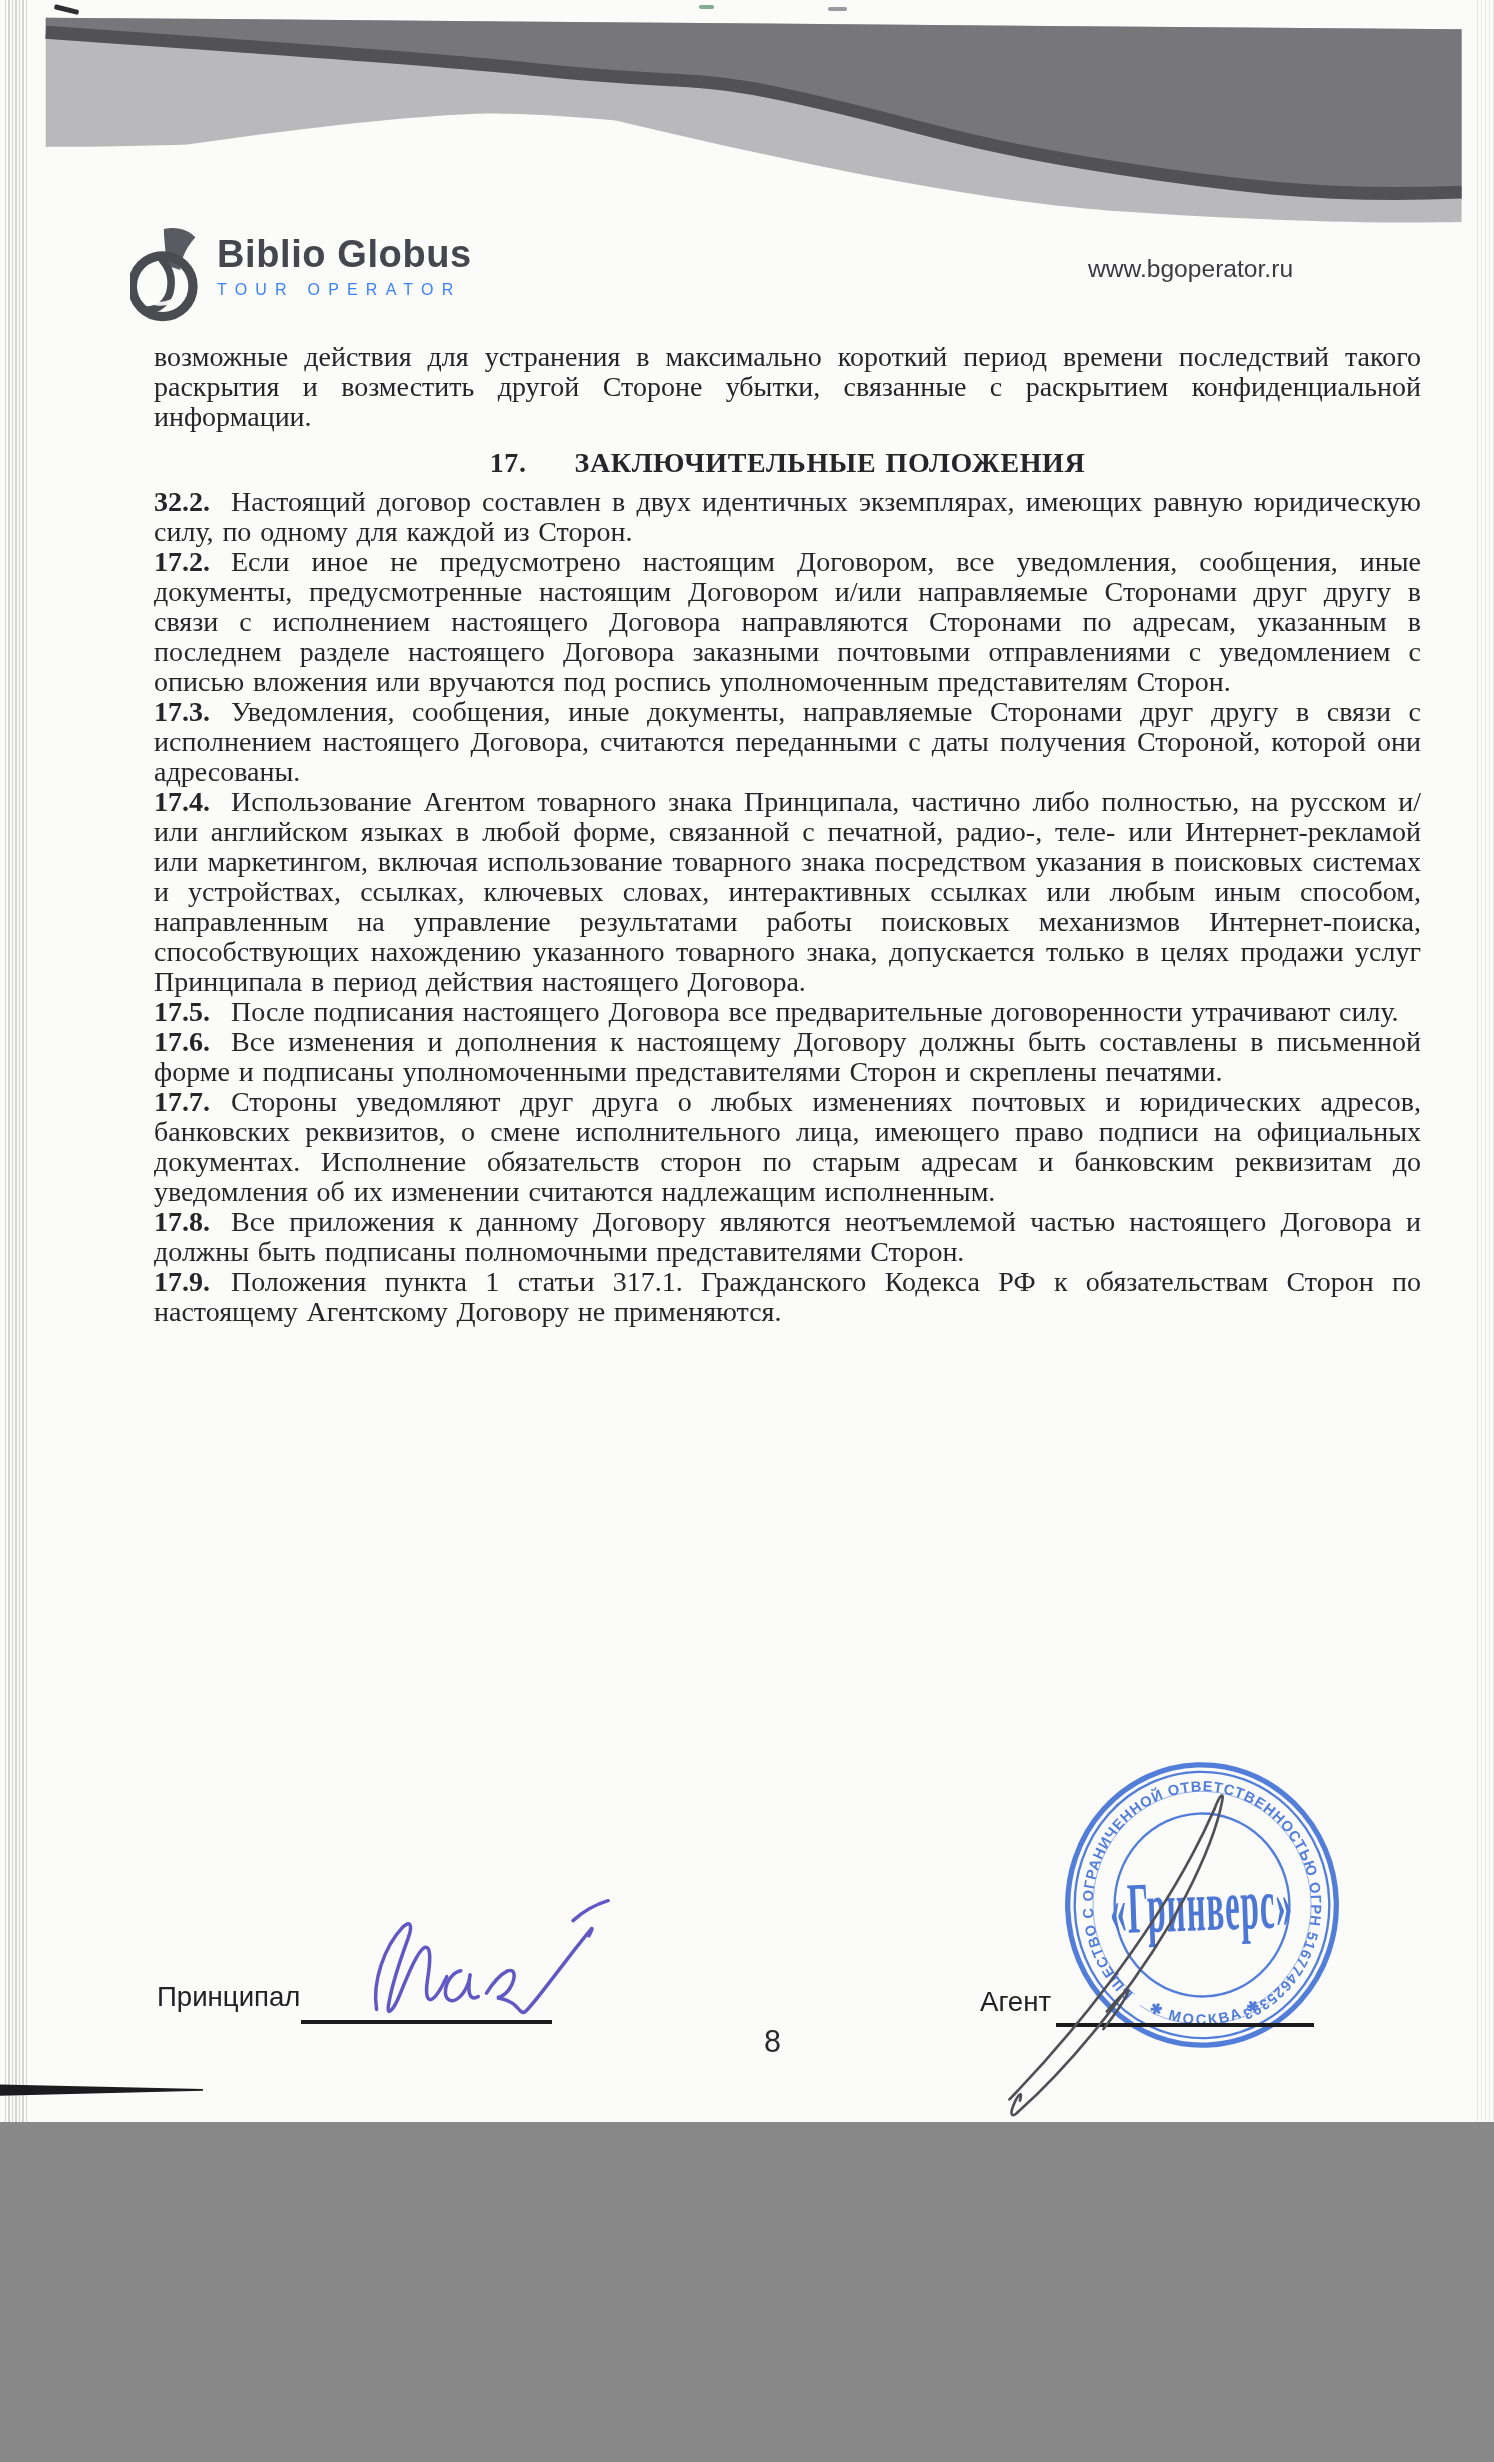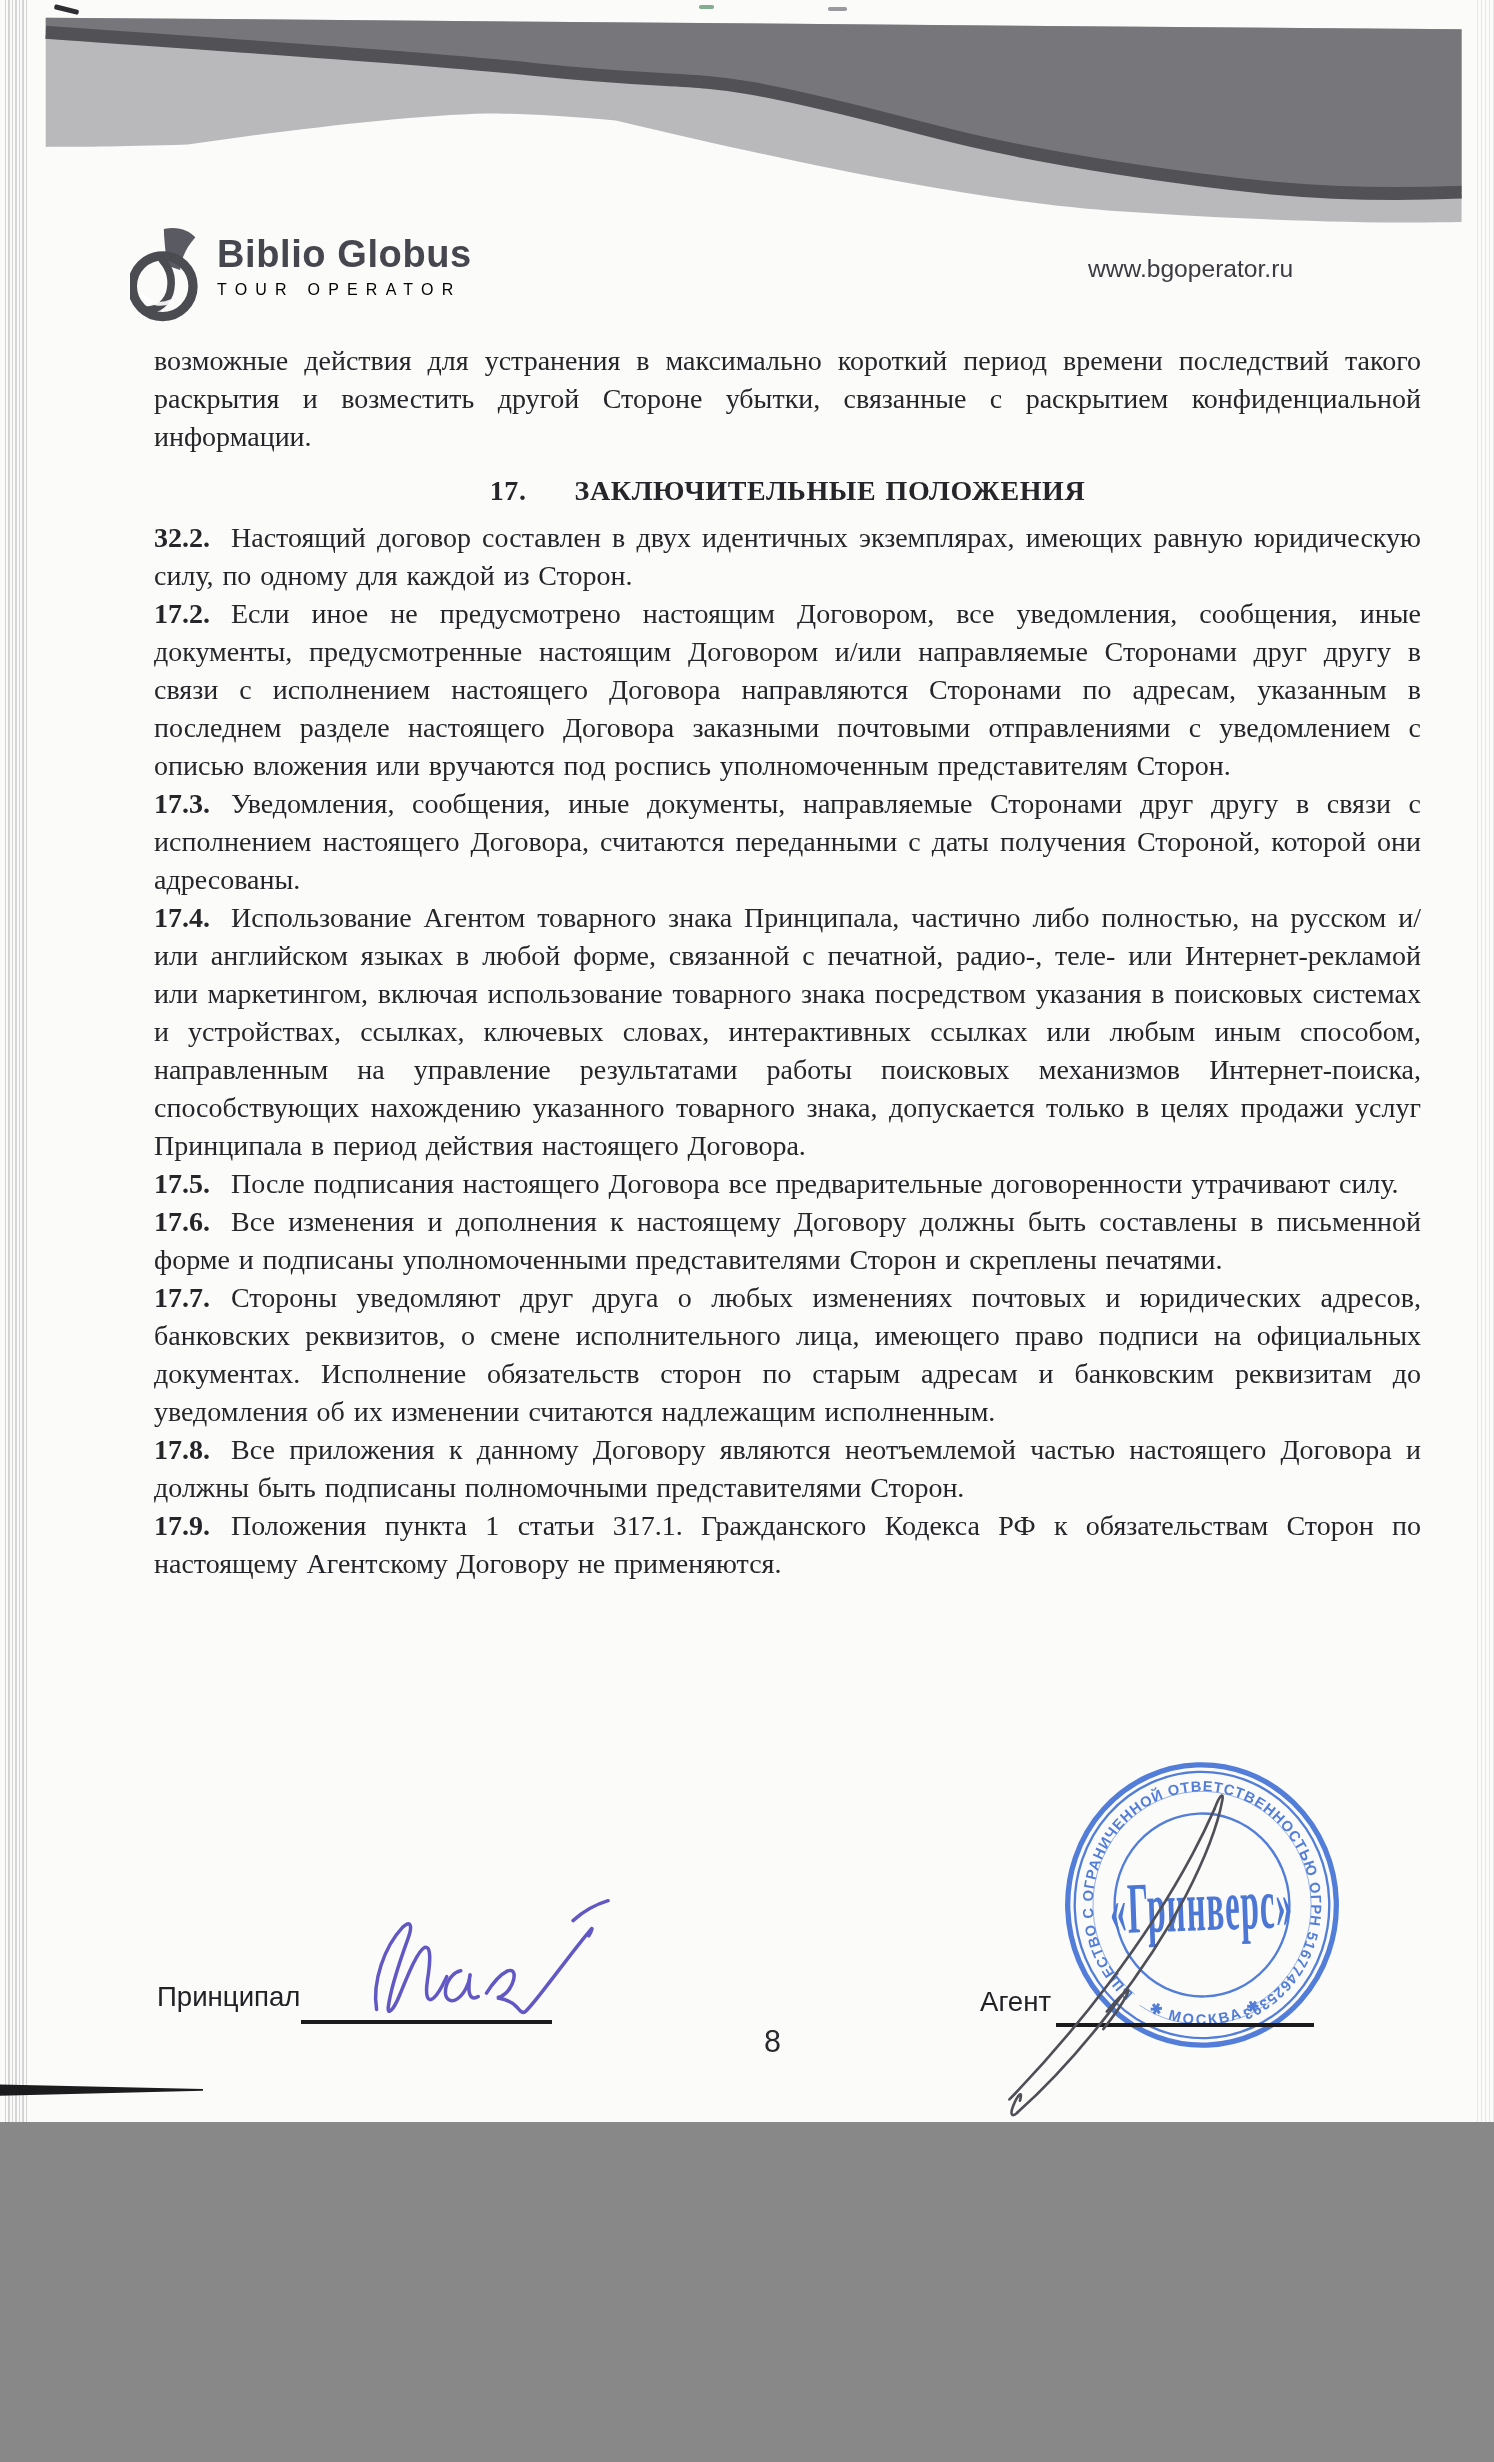--- a/index.html
+++ b/index.html
@@ -29,31 +29,31 @@
   
   .header-wave{position:absolute;left:0;top:0;width:1495px;height:235px;}
   .logo{position:absolute;left:130px;top:224px;width:410px;height:106px;}
   .logo-emblem{position:absolute;left:0;top:0;width:70px;height:100px;}
   .logo-text{position:absolute;left:87px;top:10.6px;}
   .logo-title{
     font-family:"Liberation Sans",sans-serif;font-weight:bold;font-size:38px;
     color:#46464e;letter-spacing:0.6px;line-height:1;
   }
   .logo-subtitle{
-    font-family:"Liberation Sans",sans-serif;font-size:16px;color:#000000;
+    font-family:"Liberation Sans",sans-serif;font-size:16px;color:#3b82f6;
     letter-spacing:8.2px;margin-top:8.2px;
   }
   .site-url{
     position:absolute;left:1088px;top:255px;width:246px;
     font-family:"Liberation Sans",sans-serif;font-weight:normal;font-size:24.6px;color:#3b3b42;
   }
   
   .content{
     position:absolute;left:154px;top:342px;width:1267px;
-    font-size:28px;line-height:38px;text-align:justify;word-spacing:1.8px;
+    font-size:28px;line-height:30px;text-align:justify;word-spacing:1.8px;
   }
   .content p{margin:0;}
   .clause-num{font-weight:bold;margin-right:21px;}
   .section-heading{
     text-align:center;font-weight:bold;font-size:28px;
     margin-top:16.4px !important;margin-bottom:8.2px !important;letter-spacing:0.6px;
   }
   .section-heading .sec-num{margin-right:48px;}
   
   .sig-label{

